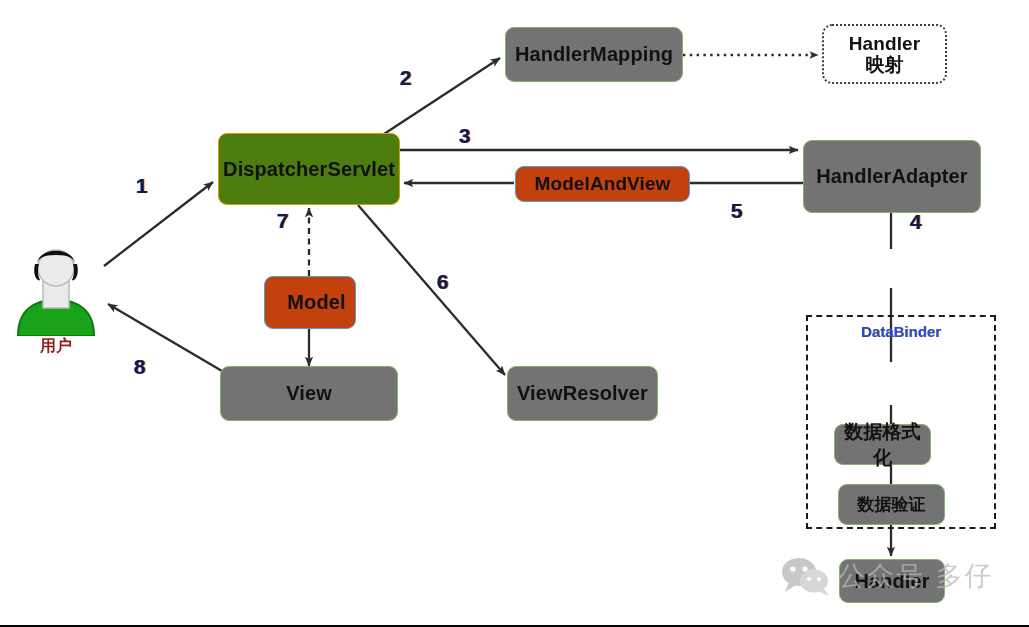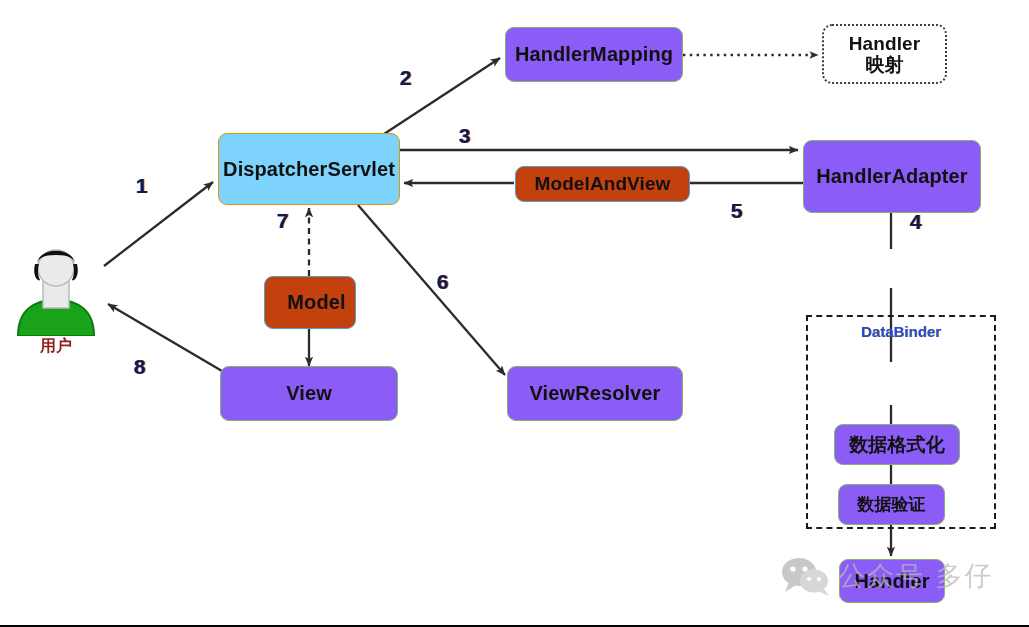--- a/index.html
+++ b/index.html
@@ -20,23 +20,23 @@
     position:absolute;
     box-sizing:border-box;
     display:flex;align-items:center;justify-content:center;
     text-align:center;
     border-radius:9px;
     font-weight:bold;
     color:#111;
     letter-spacing:.1px;
     z-index:5;
   }
-  .green{background:#8b5cf6;border:1.6px solid #86b36a;}
+  .green{background:#737373;border:1.6px solid #86b36a;}
   .blue{background:#c2410c;border:1.8px solid #4f9ecb;}
-  .orange{background:#7dd3fc;border:1.8px solid #d79b00;}
+  .orange{background:#4d7c0f;border:1.8px solid #d79b00;}
   .dotted{background:#ffffff;border:2.5px dotted #3a3a3a;border-radius:10px;line-height:1.12;}
   .dashedgroup{background:transparent;border:2.4px dashed #1c1c1c;border-radius:0;z-index:3;}
 
   .num{
     position:absolute;
     font-size:21px;font-weight:bold;
     color:#15184a;
     text-shadow:.7px 0 0 #e08a21,-.6px .4px 0 #2250c9;
     z-index:8;
   }
@@ -140,40 +140,40 @@
   </div>
 
   <div class="node blue" style="left:515px;top:166px;width:175px;height:36px;font-size:19px;">
     <span>ModelAndView</span>
   </div>
 
 
   <div class="node dashedgroup" style="left:806px;top:315px;width:190px;height:214px;"></div>
   <div id="databinder-title">DataBinder</div>
 
-  <div class="node green cn" style="left:834px;top:424px;width:126px;height:41px;font-size:19px;">
+  <div class="node green cn" style="left:834px;top:424px;width:97px;height:41px;font-size:19px;">
     <span>数据格式化</span>
   </div>
   <div class="node green cn" style="left:838px;top:484px;width:107px;height:41px;font-size:17px;">
     <span>数据验证</span>
   </div>
 
   <div class="node green" style="left:839px;top:559px;width:106px;height:44px;font-size:20px;">
     <span>Handler</span>
   </div>
 
   <div class="node blue" style="left:264px;top:276px;width:92px;height:53px;font-size:20px;padding-left:13px;">
     <span>Model</span>
   </div>
 
   <div class="node green" style="left:220px;top:366px;width:178px;height:55px;font-size:20px;">
     <span>View</span>
   </div>
 
-  <div class="node green" style="left:507px;top:366px;width:176px;height:55px;font-size:20px;">
+  <div class="node green" style="left:507px;top:366px;width:151px;height:55px;font-size:20px;">
     <span>ViewResolver</span>
   </div>
 
   <div class="num" style="left:136px;top:174px;">1</div>
   <div class="num" style="left:400px;top:66px;">2</div>
   <div class="num" style="left:459px;top:124px;">3</div>
   <div class="num" style="left:910px;top:210px;">4</div>
   <div class="num" style="left:731px;top:199px;">5</div>
   <div class="num" style="left:437px;top:270px;">6</div>
   <div class="num" style="left:277px;top:209px;">7</div>

